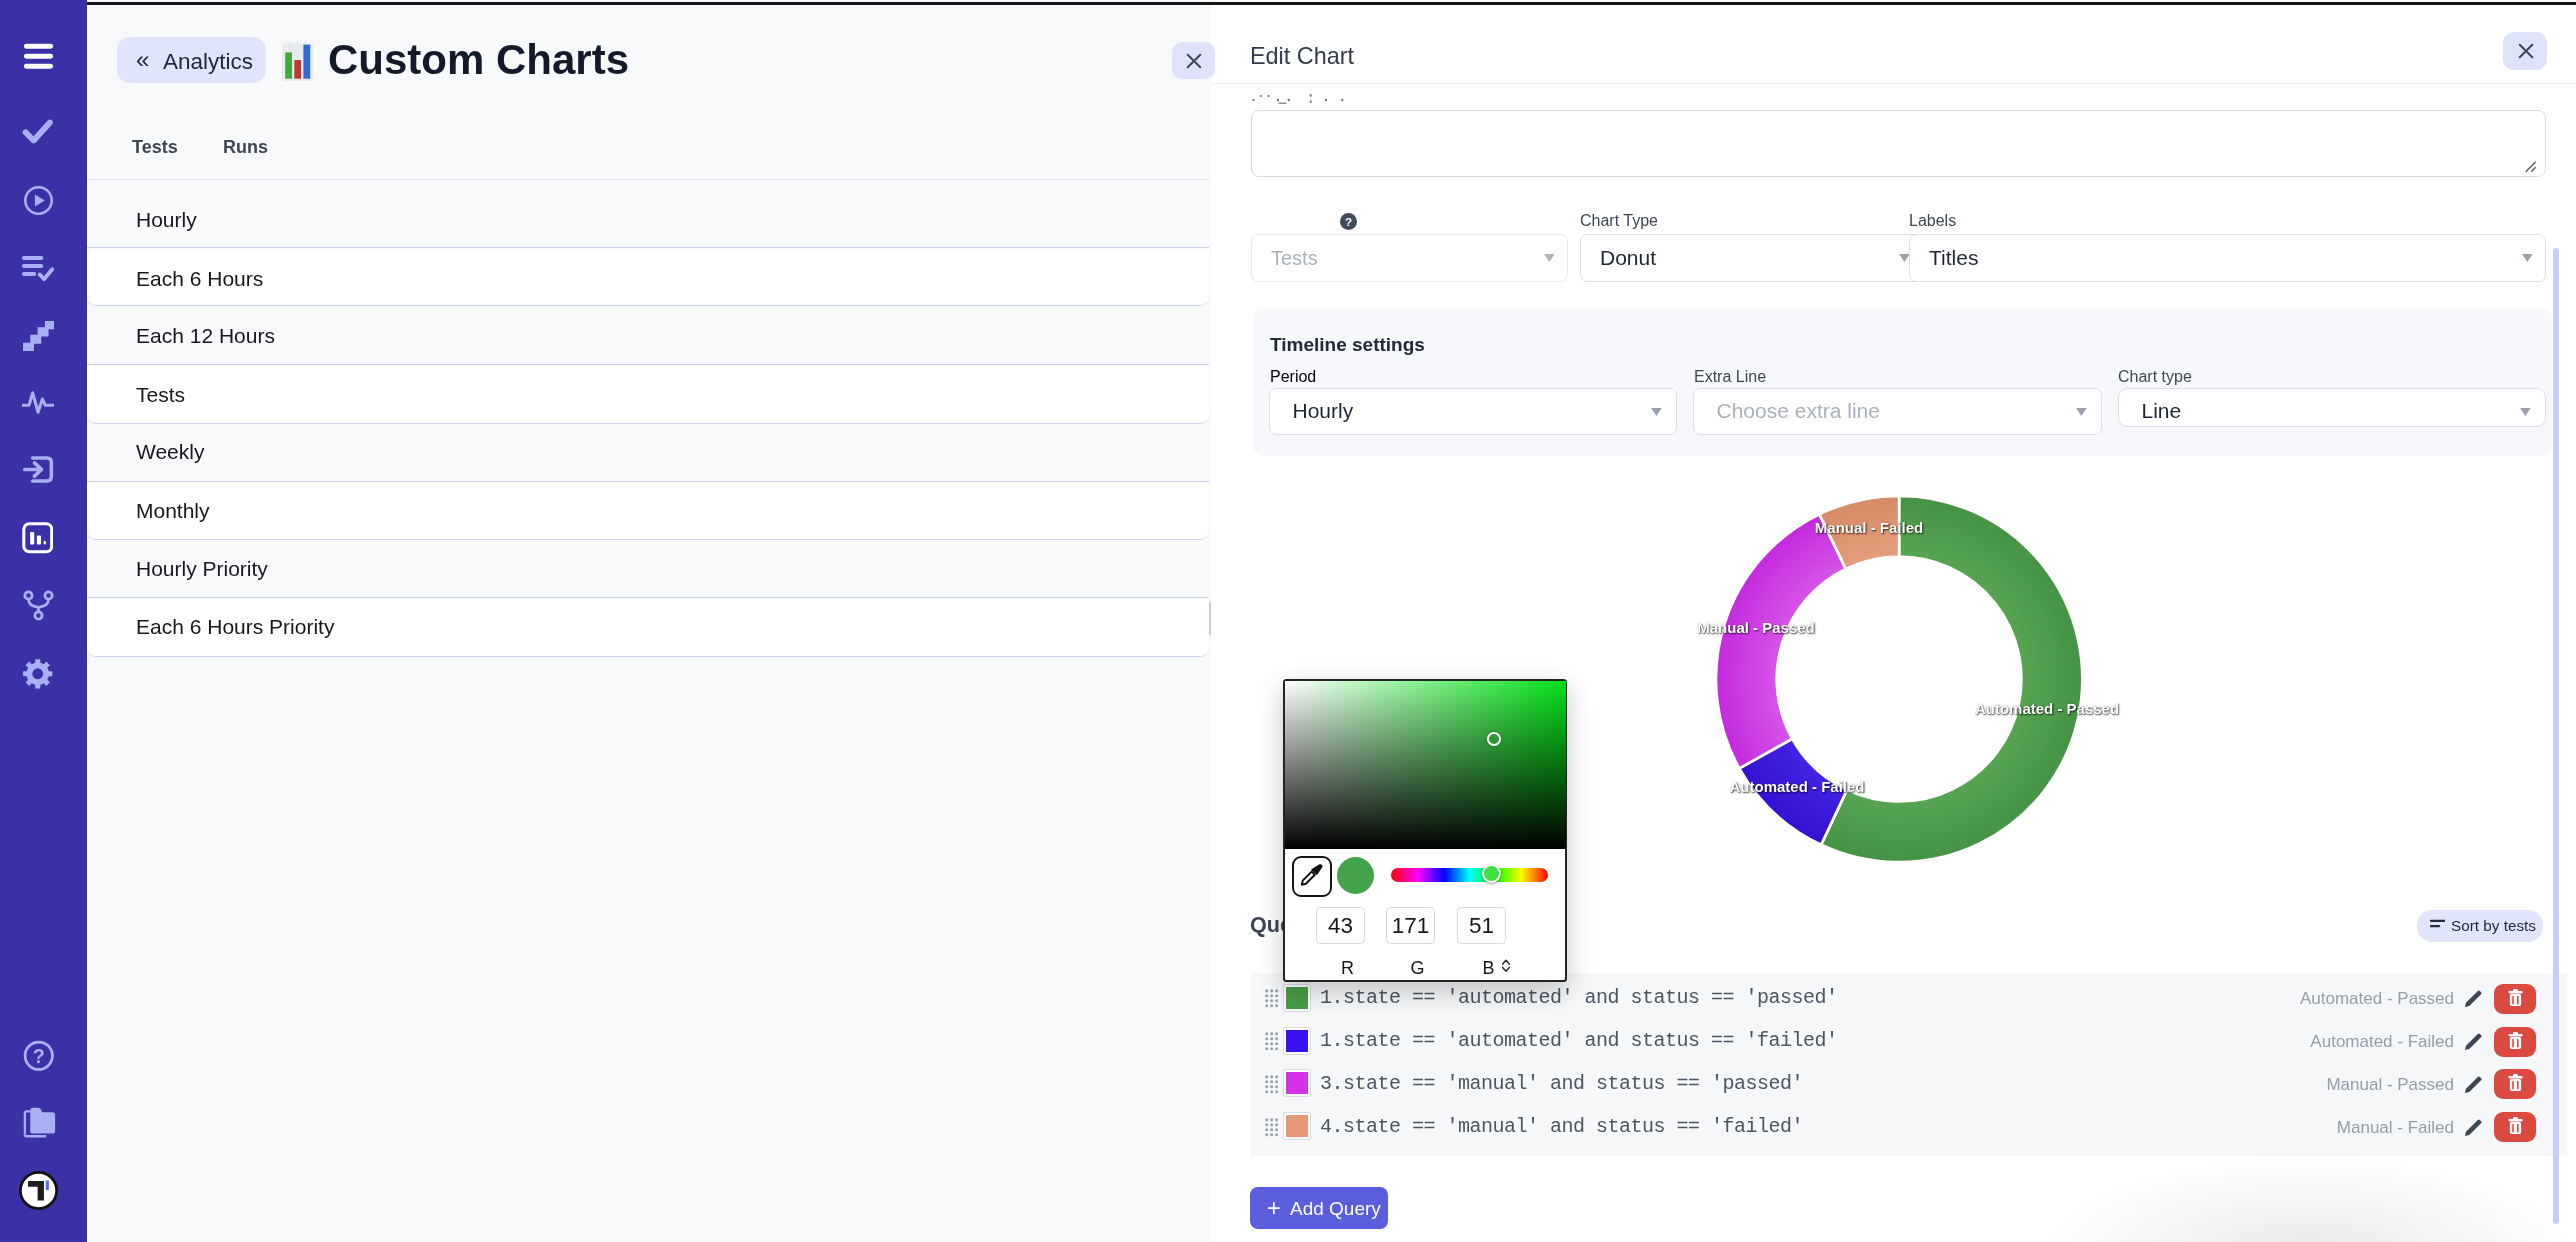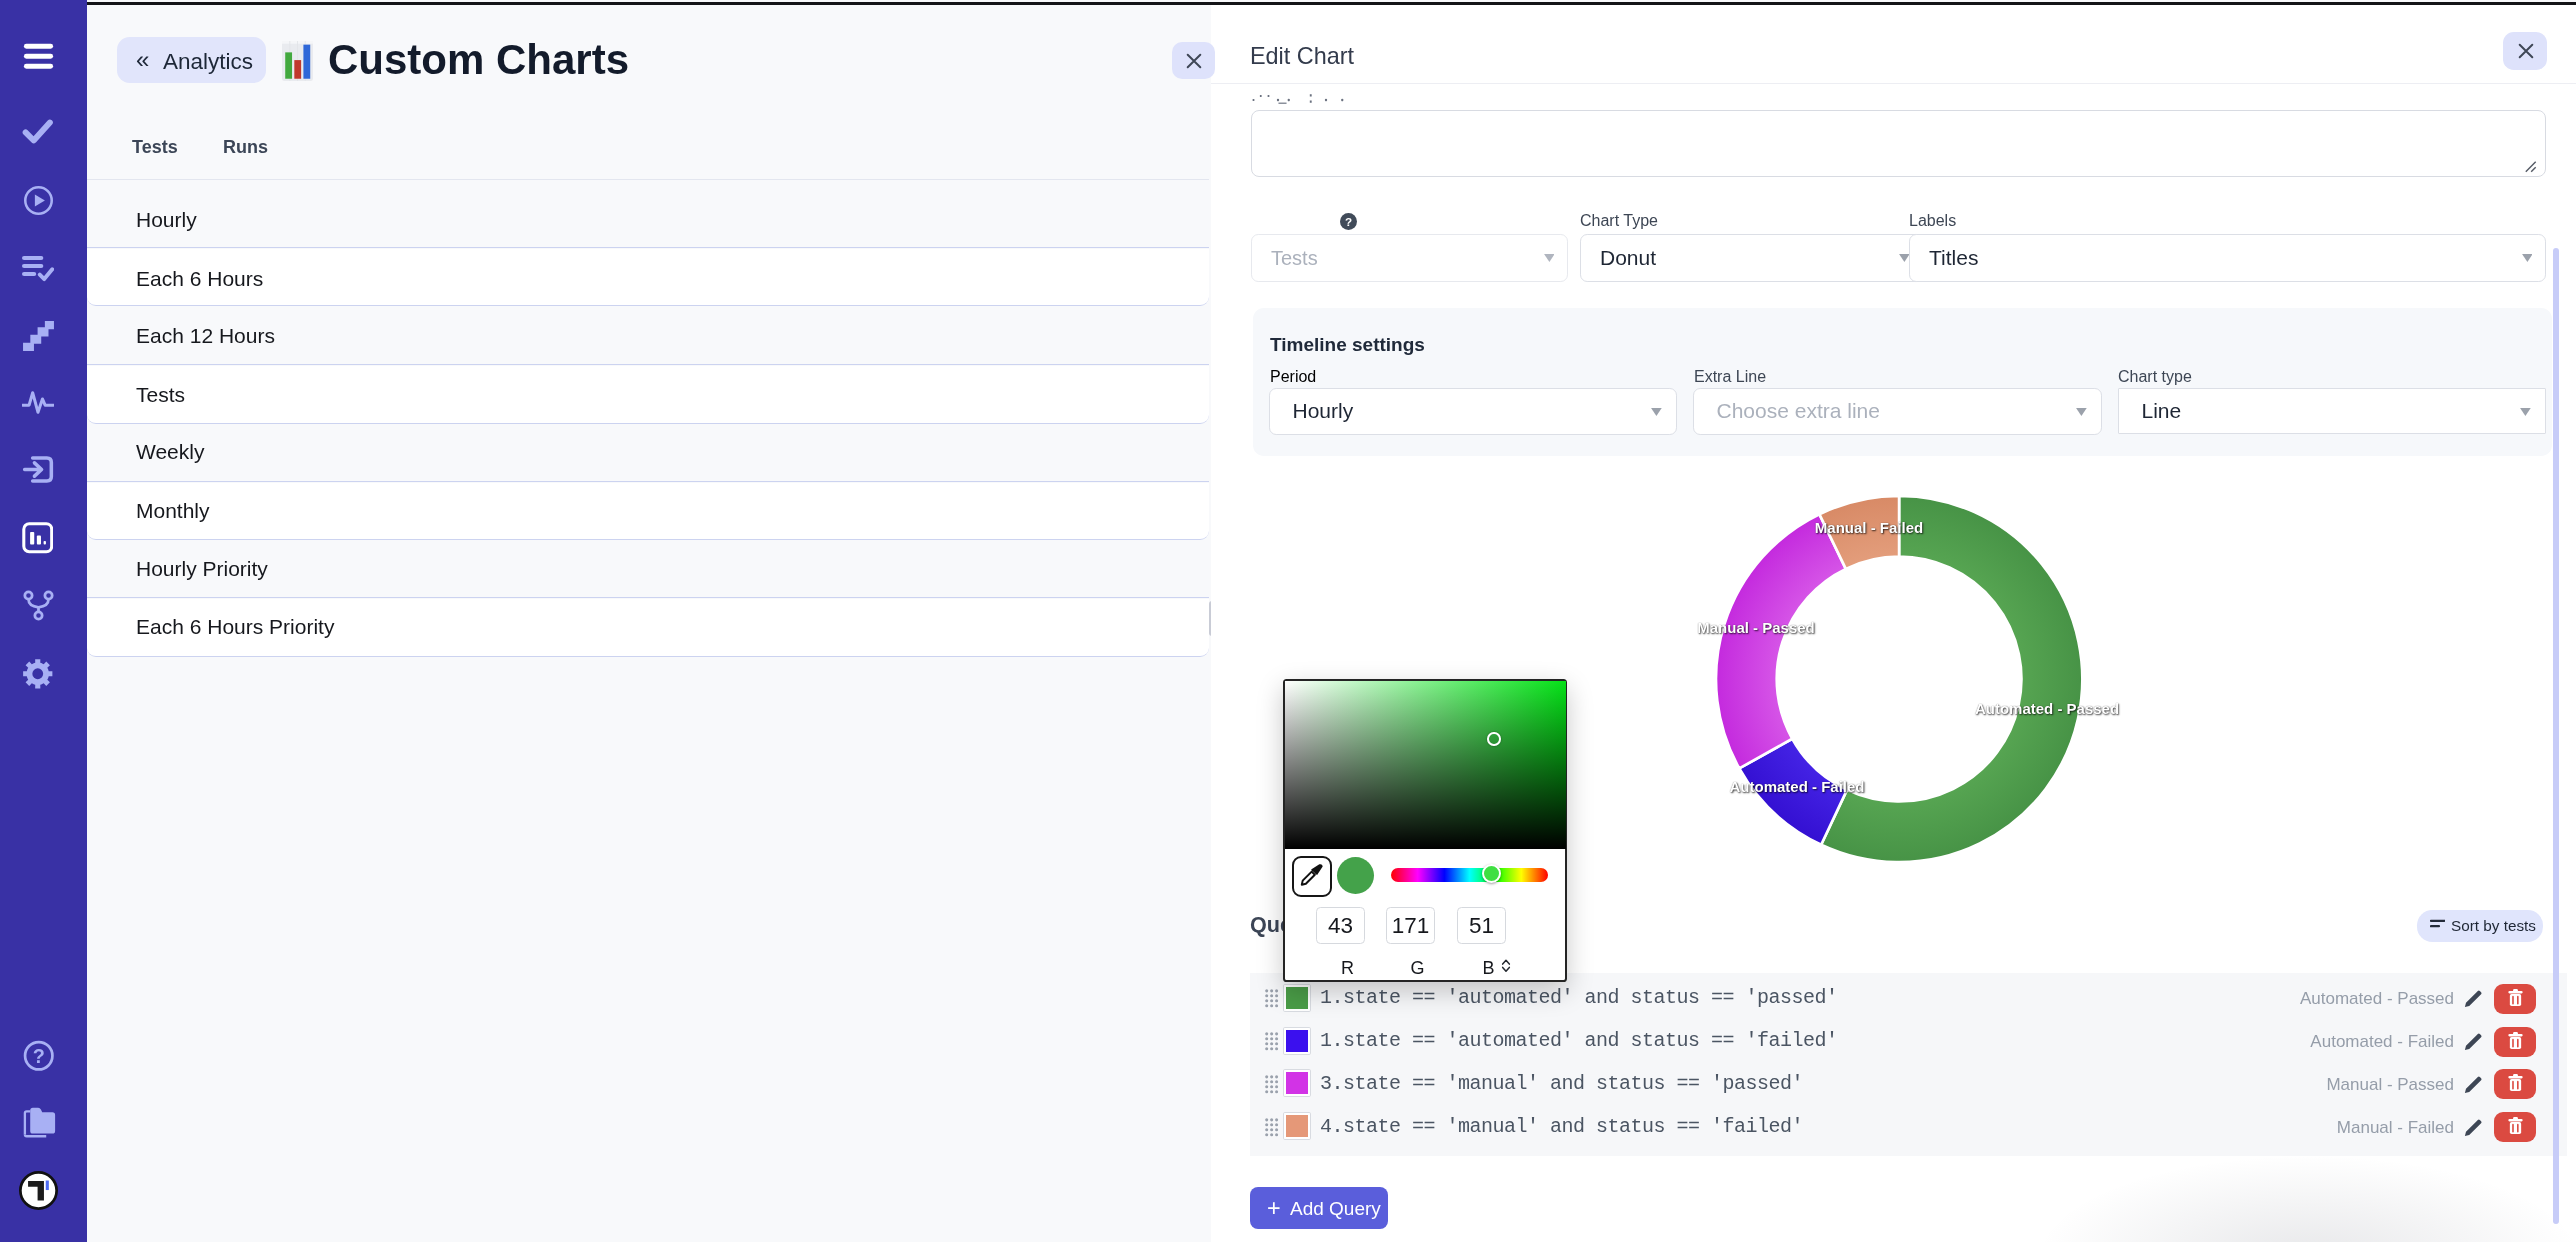--- a/index.html
+++ b/index.html
@@ -206,21 +206,21 @@
     <svg class="abs" style="right:14.4px;top:19px" width="10.8" height="8" viewBox="0 0 12 9">
         <path d="M0 0 L12 0 L6 9 Z" fill="#9ba1ab"></path>
       </svg>
   </div>
   <div class="abs" style="left:1693px;top:388px;width:409px;height:47px;background:#ffffff;border:0.9px solid #dcdfe6;border-radius:7.2px;">
     <span class="abs" style="left:22.5px;top:10px;font-size:21px;color:#abb1bc;">Choose extra line</span>
     <svg class="abs" style="right:14.4px;top:19px" width="10.8" height="8" viewBox="0 0 12 9">
         <path d="M0 0 L12 0 L6 9 Z" fill="#9ba1ab"></path>
       </svg>
   </div>
-  <div class="abs" style="left:2118px;top:388px;width:428px;height:46px;background:#ffffff;border:0.9px solid #dcdfe6;border-radius:1px;">
+  <div class="abs" style="left:2118px;top:388px;width:428px;height:39px;background:#ffffff;border:0.9px solid #dcdfe6;border-radius:9px;">
     <span class="abs" style="left:22.5px;top:10px;font-size:21px;color:#1e2634;">Line</span>
     <svg class="abs" style="right:14.4px;top:19px" width="10.8" height="8" viewBox="0 0 12 9">
         <path d="M0 0 L12 0 L6 9 Z" fill="#9ba1ab"></path>
       </svg>
   </div>
 
   <svg class="abs" style="left:1666px;top:450px" width="504" height="459" viewBox="1850 500 560 510">
     <defs>
       <radialGradient id="gGreen" gradientUnits="userSpaceOnUse" cx="2109" cy="754.5" r="203.5">
         <stop offset="0.55" stop-color="#5cab56"></stop>

